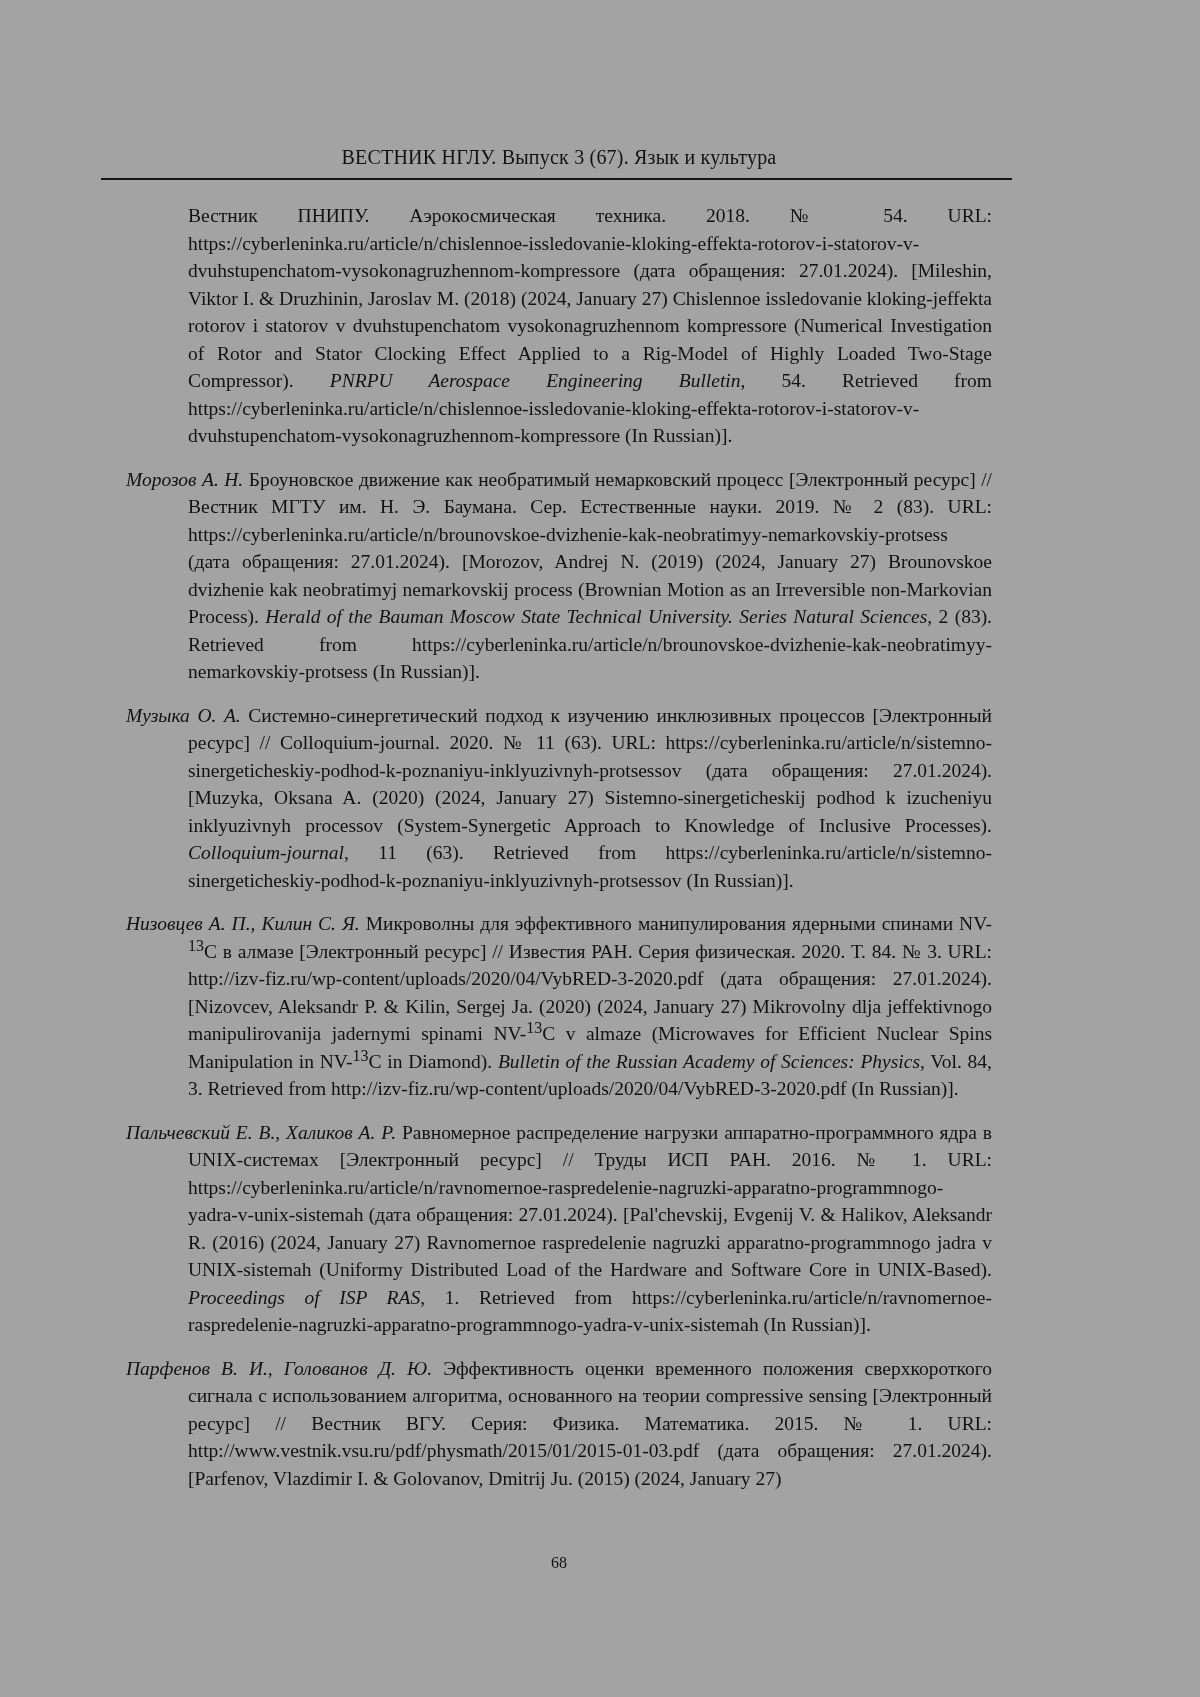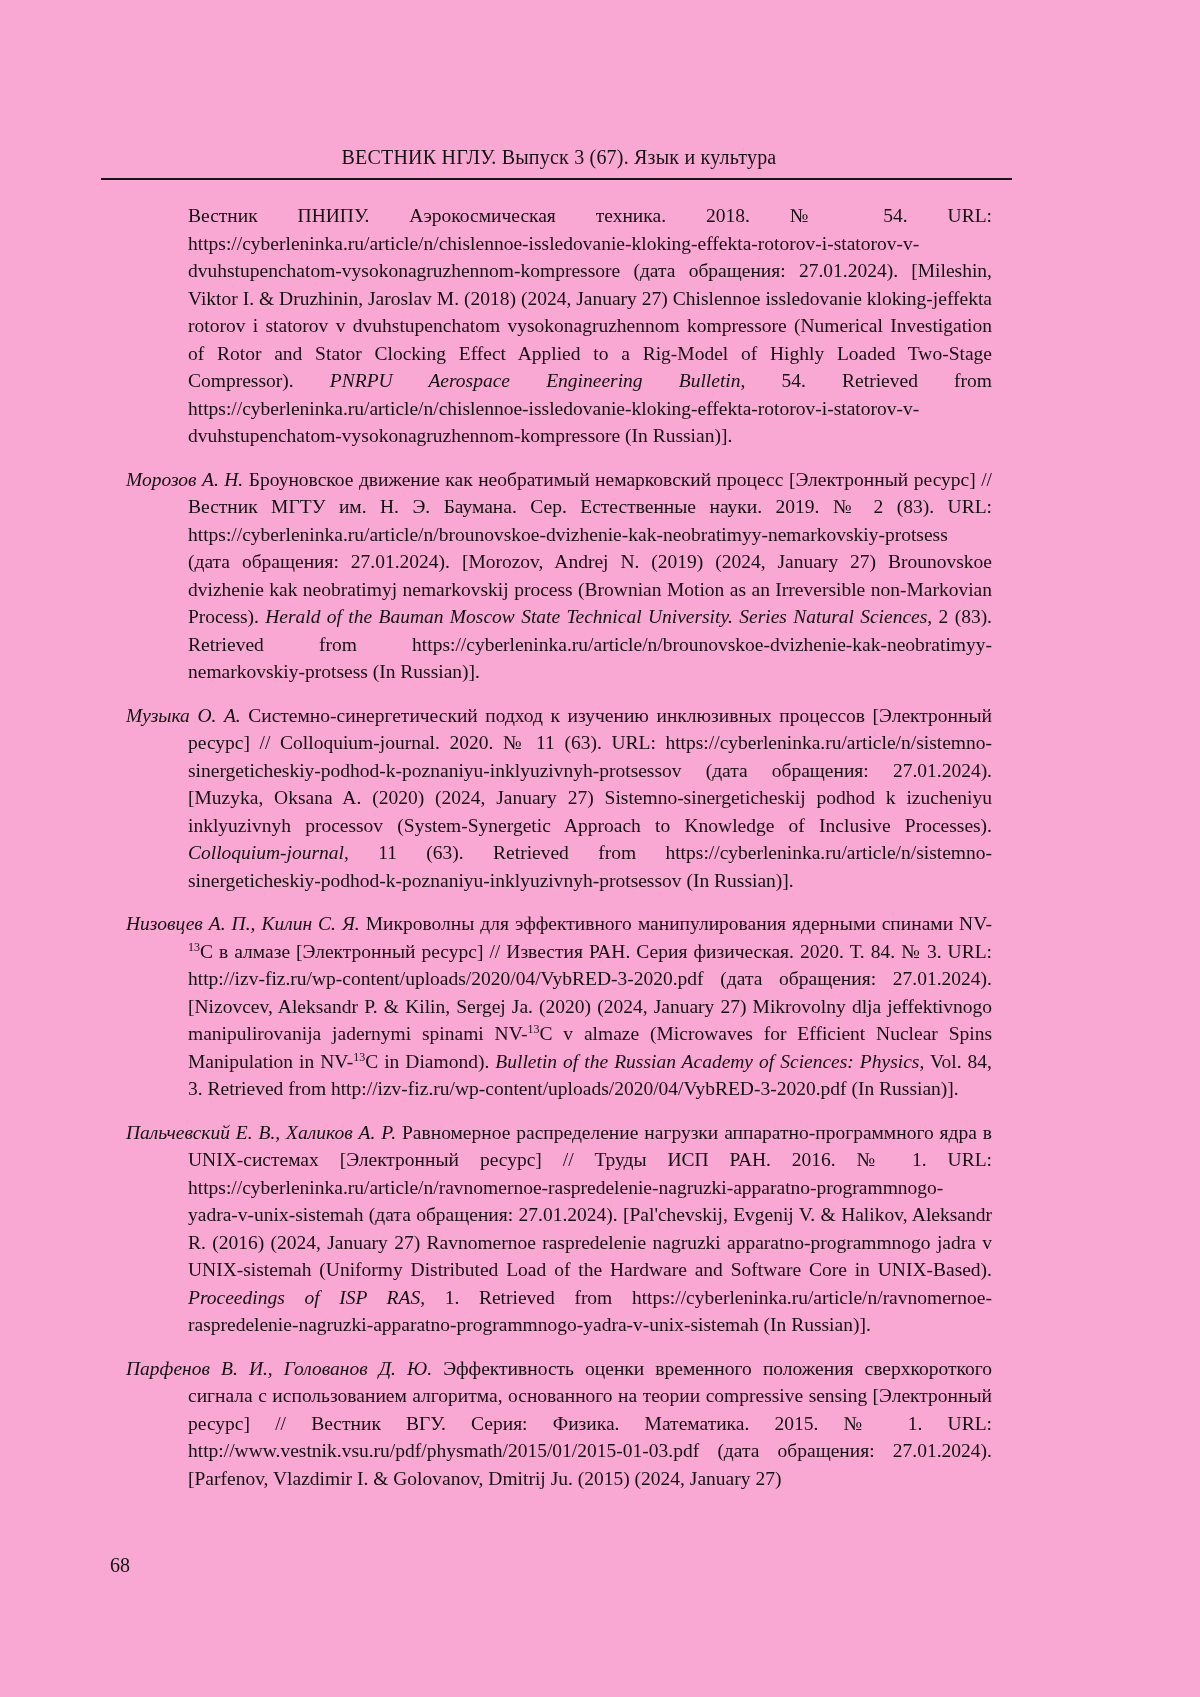--- a/index.html
+++ b/index.html
@@ -4,21 +4,21 @@
 <style>
   html, body {
     margin: 0;
     padding: 0;
     background: #ffffff;
   }
   .page {
     position: relative;
     width: 1200px;
     height: 1697px;
-    background: #f9a8d4;
+    background: #a3a3a3;
     box-sizing: border-box;
     padding: 145px 192px 0 110px;
     font-family: "Liberation Serif", "DejaVu Serif", serif;
     color: #121212;
     overflow: hidden;
   }
   .running-head {
     text-align: center;
     font-size: 20px;
     line-height: 24px;
@@ -46,30 +46,31 @@
     overflow-wrap: break-word;
     word-break: break-word;
   }
   .ref.cont {
     text-indent: 0;
   }
   .it {
     font-style: italic;
   }
   sup {
-    font-size: 12px;
+    font-size: 16px;
     line-height: 0;
     vertical-align: super;
   }
   .page-number {
     position: absolute;
     top: 1554px;
     left: 110px;
     width: 898px;
-    font-size: 20px;
+    text-align: center;
+    font-size: 16px;
   }
 </style>
 </head>
 <body>
 
 <div class="page">
   <div class="running-head">ВЕСТНИК НГЛУ. Выпуск 3 (67). Язык и культура</div>
   <hr class="header-rule">
   <div class="ref-list">
       <p class="ref cont"><span>Вестник ПНИПУ. Аэрокосмическая техника. 2018. № 54. URL: https://cyberleninka.ru/article/n/chislennoe-issledovanie-kloking-effekta-rotorov-i-statorov-v-dvuhstupenchatom-vysokonagruzhennom-kompressore (дата обращения: 27.01.2024). [Mileshin, Viktor I. &amp; Druzhinin, Jaroslav M. (2018) (2024, January 27) Chislennoe issledovanie kloking-jeffekta rotorov i statorov v dvuhstupenchatom vysokonagruzhennom kompressore (Numerical Investigation of Rotor and Stator Clocking Effect Applied to a Rig-Model of Highly Loaded Two-Stage Compressor). </span><span class="it">PNRPU Aerospace Engineering Bulletin</span><span>, 54. Retrieved from https://cyberleninka.ru/article/n/chislennoe-issledovanie-kloking-effekta-rotorov-i-statorov-v-dvuhstupenchatom-vysokonagruzhennom-kompressore (In Russian)].</span></p>

